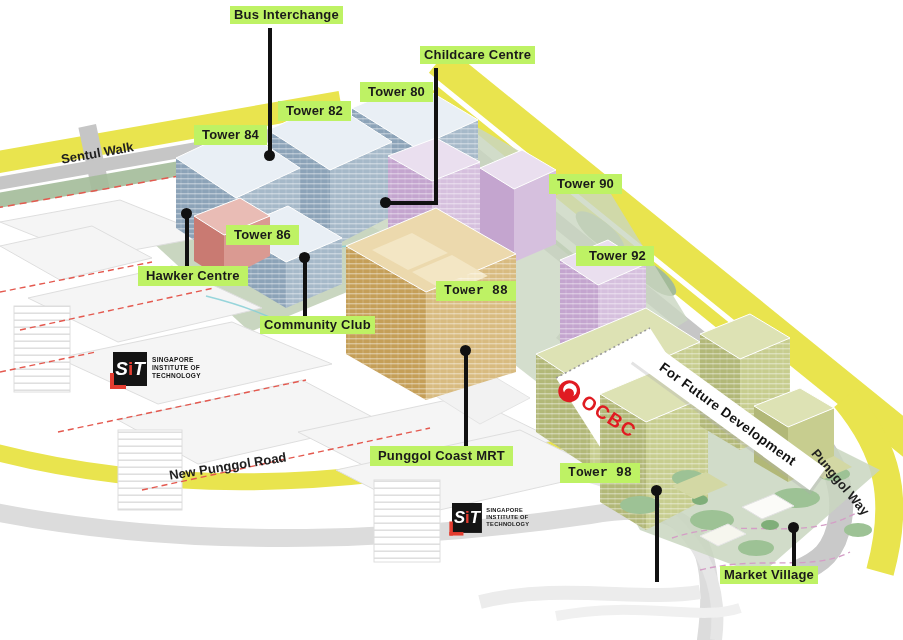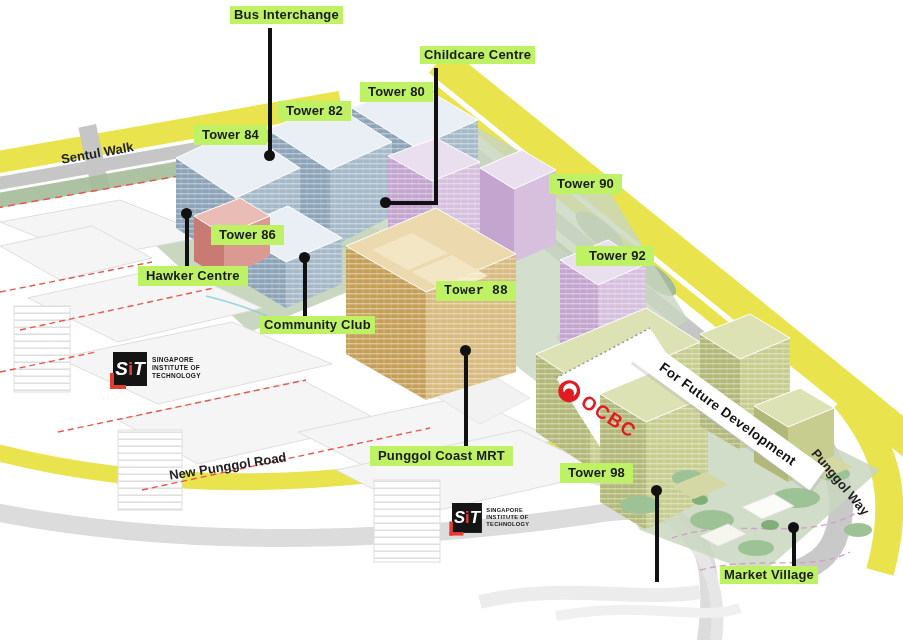--- a/index.html
+++ b/index.html
@@ -265,25 +265,25 @@
   <div>
     <div class="ldot" style="left:788px;top:522px;"></div>
     <div class="lv" style="left:792px;top:527px;height:40px;"></div>
   </div>
 
   <div class="label label--bare" style="left:230px;top:6px;">Bus Interchange</div>
   <div class="label label--bare" style="left:380px;top:46px;margin-left:40px;">Childcare Centre</div>
   <div class="label" style="left:360px;top:82px;">Tower 80</div>
   <div class="label" style="left:278px;top:101px;">Tower 82</div>
   <div class="label" style="left:194px;top:125px;">Tower 84</div>
-  <div class="label" style="left:211px;top:225px;">Tower 86</div>
+  <div class="label" style="left:226px;top:225px;">Tower 86</div>
   <div class="label" style="left:436px;top:281px;font-family:Liberation Mono, monospace;">Tower 88</div>
   <div class="label" style="left:502px;top:174px;margin-left:47px;">Tower 90</div>
   <div class="label" style="left:576px;top:246px;padding-left:13px;">Tower 92</div>
-  <div class="label" style="left:560px;top:463px;">Tower 98</div>
+  <div class="label" style="left:560px;top:463px;font-family:Liberation Mono, monospace;">Tower 98</div>
   <div class="label" style="left:138px;top:266px;">Hawker Centre</div>
   <div class="label label--bare" style="left:260px;top:316px;">Community Club</div>
   <div class="label" style="left:370px;top:446px;">Punggol Coast MRT</div>
   <div class="label label--bare" style="left:720px;top:566px;">Market Village</div>
 
   <div class="roadname" style="left:60px;top:152px;transform:rotate(-10deg);">Sentul Walk</div>
   <div class="roadname" style="left:168px;top:468px;transform:rotate(-9deg);">New Punggol Road</div>
   <div class="roadname" style="left:820px;top:446px;transform:rotate(50deg);">Punggol Way</div>
 
   <div class="banner">For Future Development</div>

